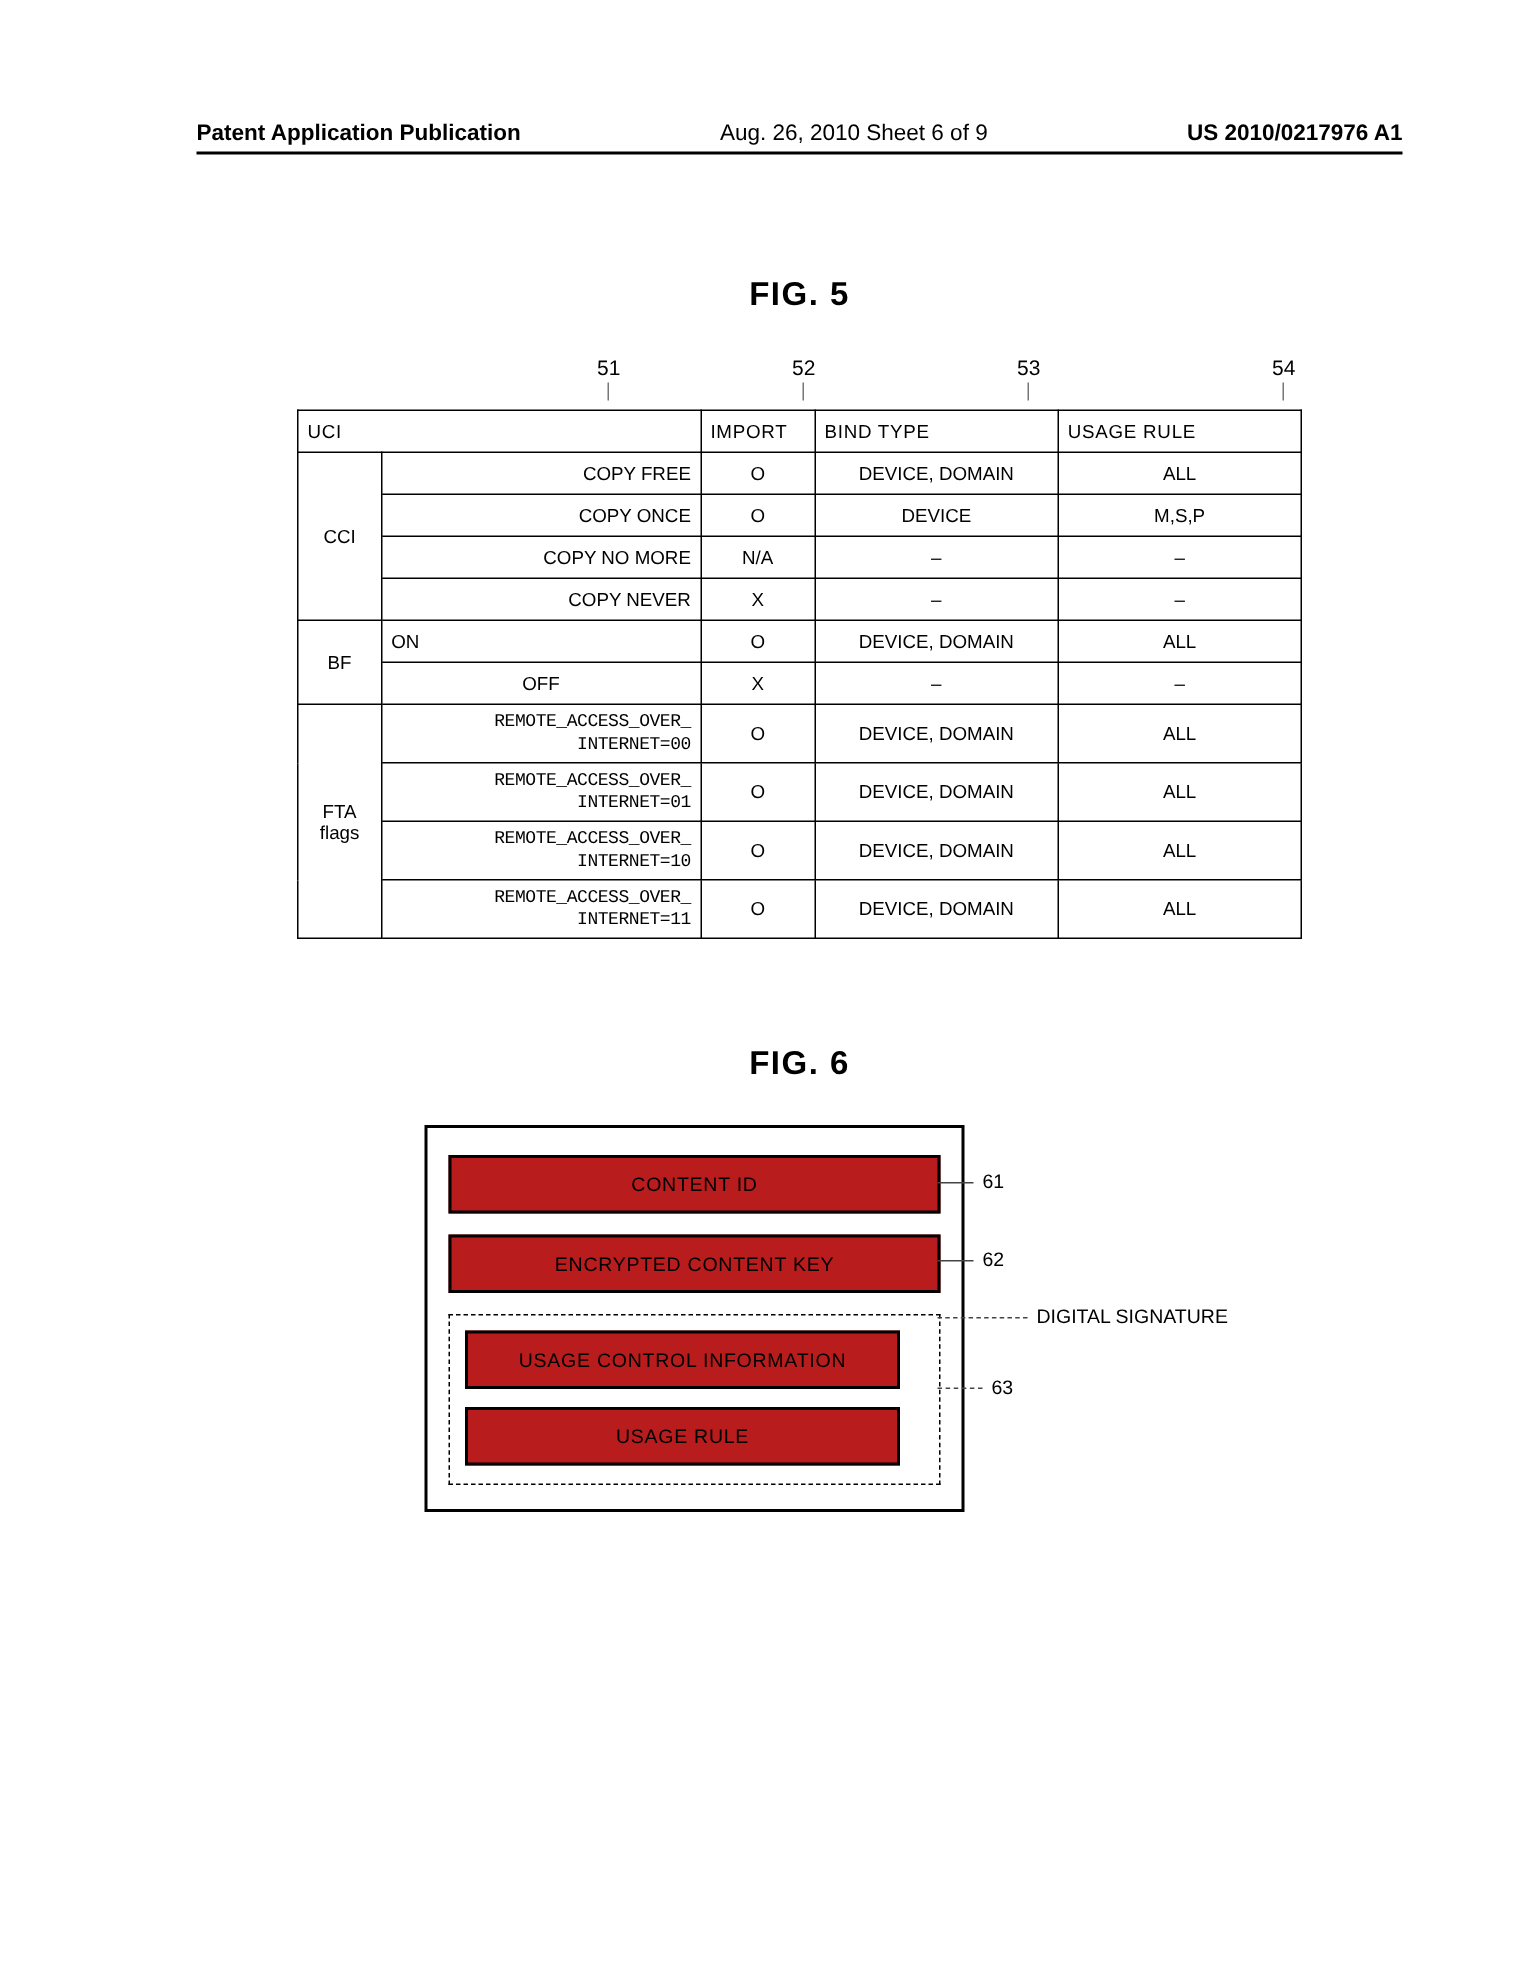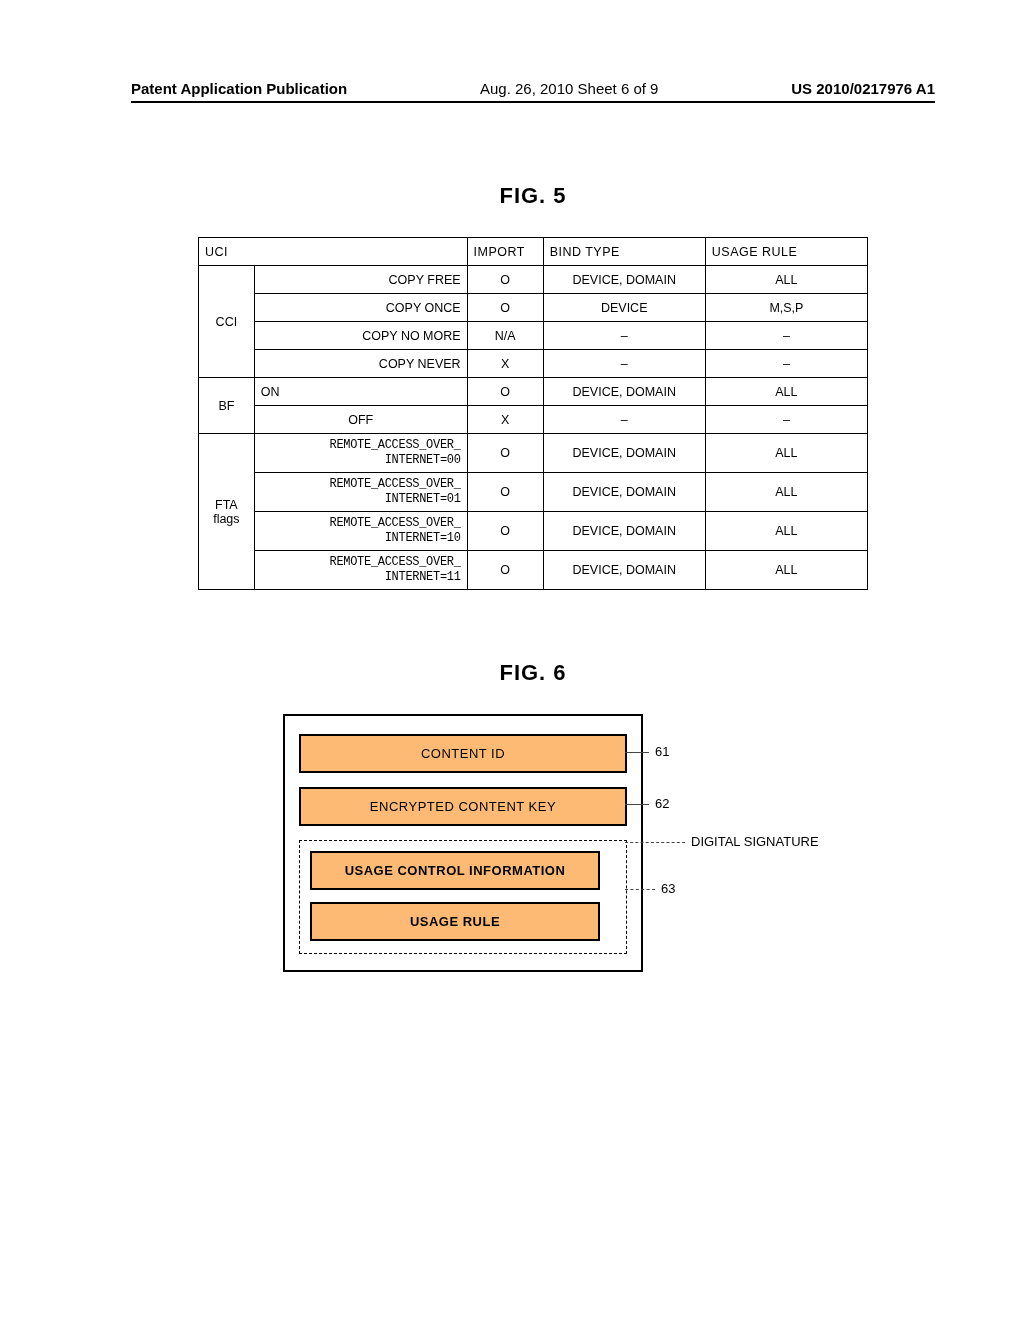--- a/index.html
+++ b/index.html
@@ -98,29 +98,28 @@
     padding: 18px 14px 16px 14px;
     position: relative;
   }
   .fig6-box {
     border: 2px solid #000;
     text-align: center;
     font-size: 13px;
     letter-spacing: 0.5px;
     padding: 10px 4px;
     margin-bottom: 14px;
-    background: #fdba74;
+    background: #b91c1c;
     position: relative;
   }
   .fig6-box:last-child { margin-bottom: 0; }
   .fig6-dashed {
     border: 1.5px dashed #000;
     padding: 10px 26px 12px 10px;
     position: relative;
-    font-weight: bold;
   }
   .fig6-dashed .fig6-box { margin-bottom: 12px; }
   .fig6-dashed .fig6-box:last-child { margin-bottom: 0; }
 
   .fig6-label {
     position: absolute;
     font-size: 13px;
     white-space: nowrap;
   }
   .lead {
@@ -138,20 +137,38 @@
 
   <div class="header-row">
     <span class="header-left">Patent Application Publication</span>
     <span class="header-mid">Aug. 26, 2010  Sheet 6 of 9</span>
     <span class="header-right">US 2010/0217976 A1</span>
   </div>
 
   <div class="fig-title">FIG. 5</div>
 
   <div class="fig5-wrap">
+    <div class="callouts">
+      <div class="callout" style="left:200px">
+        <span>51</span>
+        <span class="tick-line"></span>
+      </div>
+      <div class="callout" style="left:330px">
+        <span>52</span>
+        <span class="tick-line"></span>
+      </div>
+      <div class="callout" style="left:480px">
+        <span>53</span>
+        <span class="tick-line"></span>
+      </div>
+      <div class="callout" style="left:650px">
+        <span>54</span>
+        <span class="tick-line"></span>
+      </div>
+    </div>
 
     <table class="fig5">
       <thead>
         <tr>
           <th colspan="2">UCI</th>
           <th class="col-import">IMPORT</th>
           <th class="col-bind">BIND TYPE</th>
           <th class="col-usage">USAGE RULE</th>
         </tr>
       </thead>

